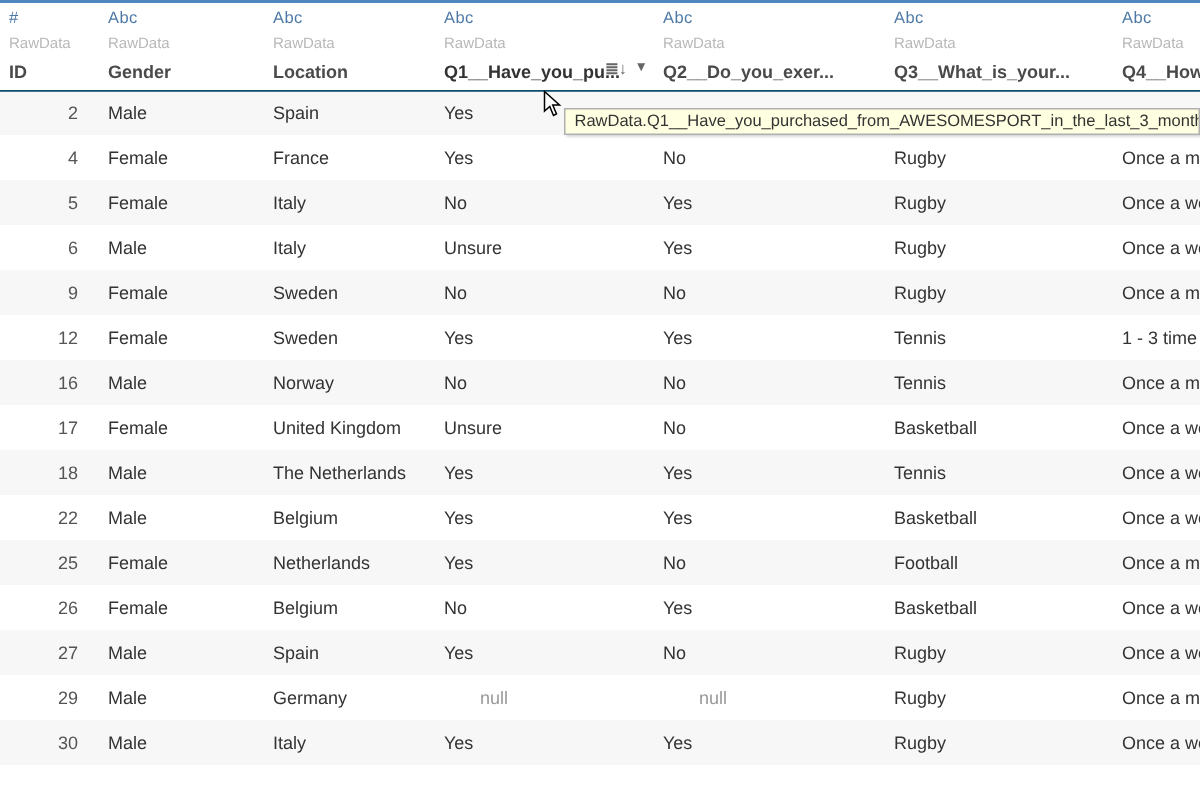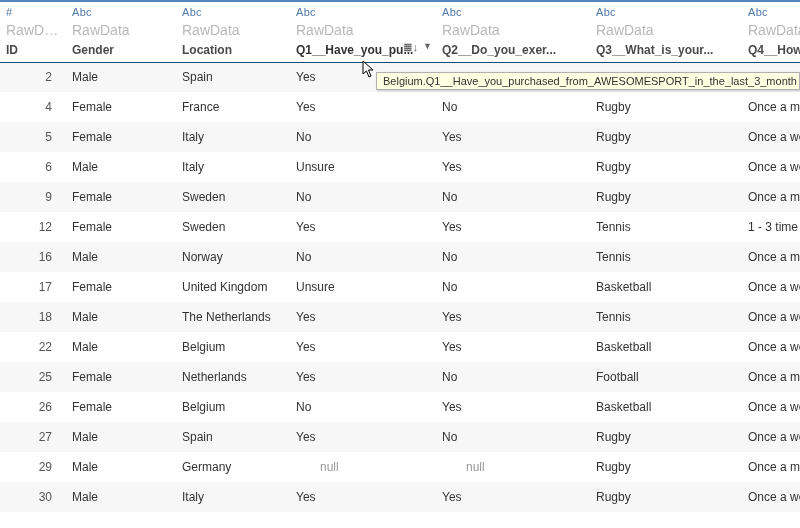--- a/index.html
+++ b/index.html
@@ -9,21 +9,21 @@
   th, td { text-align: left; padding: 0 6px; white-space: nowrap; overflow: hidden; text-overflow: ellipsis; vertical-align: middle; }
   
   .c0 { width: 66px; }
   .c1 { width: 110px; }
   .c2 { width: 114px; }
   .c3 { width: 146px; }
   .c4 { width: 154px; }
   .c5 { width: 152px; }
   .c6 { width: 100px; }
   thead tr.types th { height: 20px; font-weight: normal; color: #4e79a7; font-size: 11px; letter-spacing: 0.3px; }
-  thead tr.source th { height: 14px; font-weight: normal; color: #b8b8b8; font-size: 14px; margin-left: 28px; }
+  thead tr.source th { height: 14px; font-weight: normal; color: #b8b8b8; font-size: 10px; margin-left: 28px; }
   thead tr.names th { height: 24px; font-weight: 600; color: #4a4a4a; font-size: 12px; position: relative; border-bottom: 1px solid #0c4a6e; }
   thead tr.names th .hdr-text { display: inline-block; max-width: calc(100% - 4px); overflow: hidden; text-overflow: ellipsis; vertical-align: middle; }
   thead tr.names th.active { color: #333; }
   thead tr.names th .dd { position: absolute; right: 4px; top: 3px; color: #666; font-size: 9px; }
   thead tr.names th .sortkey { position: absolute; right: 18px; top: 3px; color: #666; font-size: 11px; }
   tbody tr { height: 30px; }
   tbody tr.odd { background: #f7f7f7; }
   tbody tr.even { background: #ffffff; }
   tbody td.num { text-align: right; padding-right: 14px; color: #555; }
   .null { color: #999; padding-left: 24px; }
@@ -210,17 +210,17 @@
           <td class="c2">Italy</td>
           <td class="c3">Yes</td>
           <td class="c4">Yes</td>
           <td class="c5">Rugby</td>
           <td class="c6">Once a we</td>
         </tr>
       </tbody>
   </table>
 </div>
 
-<div class="tooltip" style="left: 376px; top: 72px;">Belgium.Q1__Have_you_purchased_from_AWESOMESPORT_in_the_last_3_month</div>
+<div class="tooltip" style="left: 376px; top: 72px;">RawData.Q1__Have_you_purchased_from_AWESOMESPORT_in_the_last_3_month</div>
 
 <svg class="cursor" width="16" height="20" viewBox="0 0 16 20" style="left: 362px; top: 60px;">
   <path d="M1 1 L1 14 L4.5 11 L7 17 L9 16 L6.5 10 L11 10 Z" fill="#fff" stroke="#000" stroke-width="1"></path>
 </svg>
 
 </body></html>

